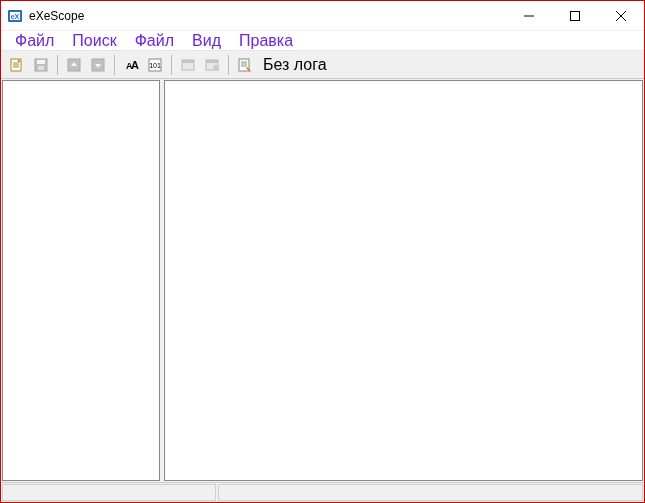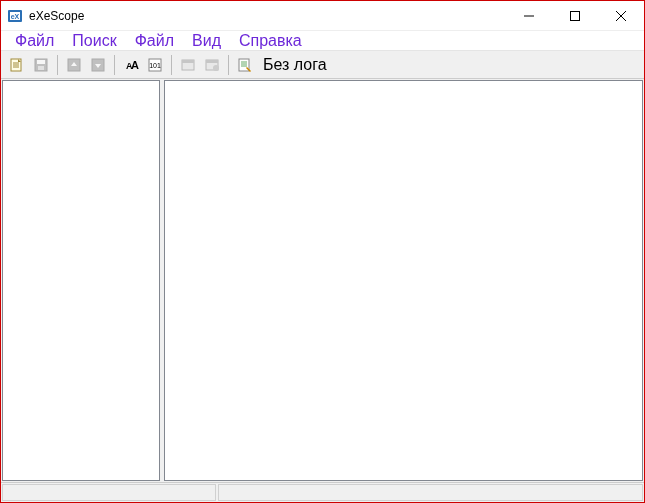--- a/index.html
+++ b/index.html
@@ -153,21 +153,21 @@
           </svg>
       </div>
     </div>
   </div>
 
   <div class="menubar">
     <span class="menu-item">Файл</span>
     <span class="menu-item">Поиск</span>
     <span class="menu-item">Файл</span>
     <span class="menu-item">Вид</span>
-    <span class="menu-item">Справка</span>
+    <span class="menu-item">Правка</span>
   </div>
 
   <div class="toolbar">
     <div class="tb-btn">
       <svg width="16" height="16" viewBox="0 0 16 16">
           <rect x="2" y="2" width="10" height="12" fill="#fffde7" stroke="#a08a3a"></rect>
           <polygon points="9,2 12,5 9,5" fill="#a08a3a"></polygon>
           <line x1="4" y1="6" x2="10" y2="6" stroke="#a08a3a"></line>
           <line x1="4" y1="8" x2="10" y2="8" stroke="#a08a3a"></line>
           <line x1="4" y1="10" x2="10" y2="10" stroke="#a08a3a"></line>

